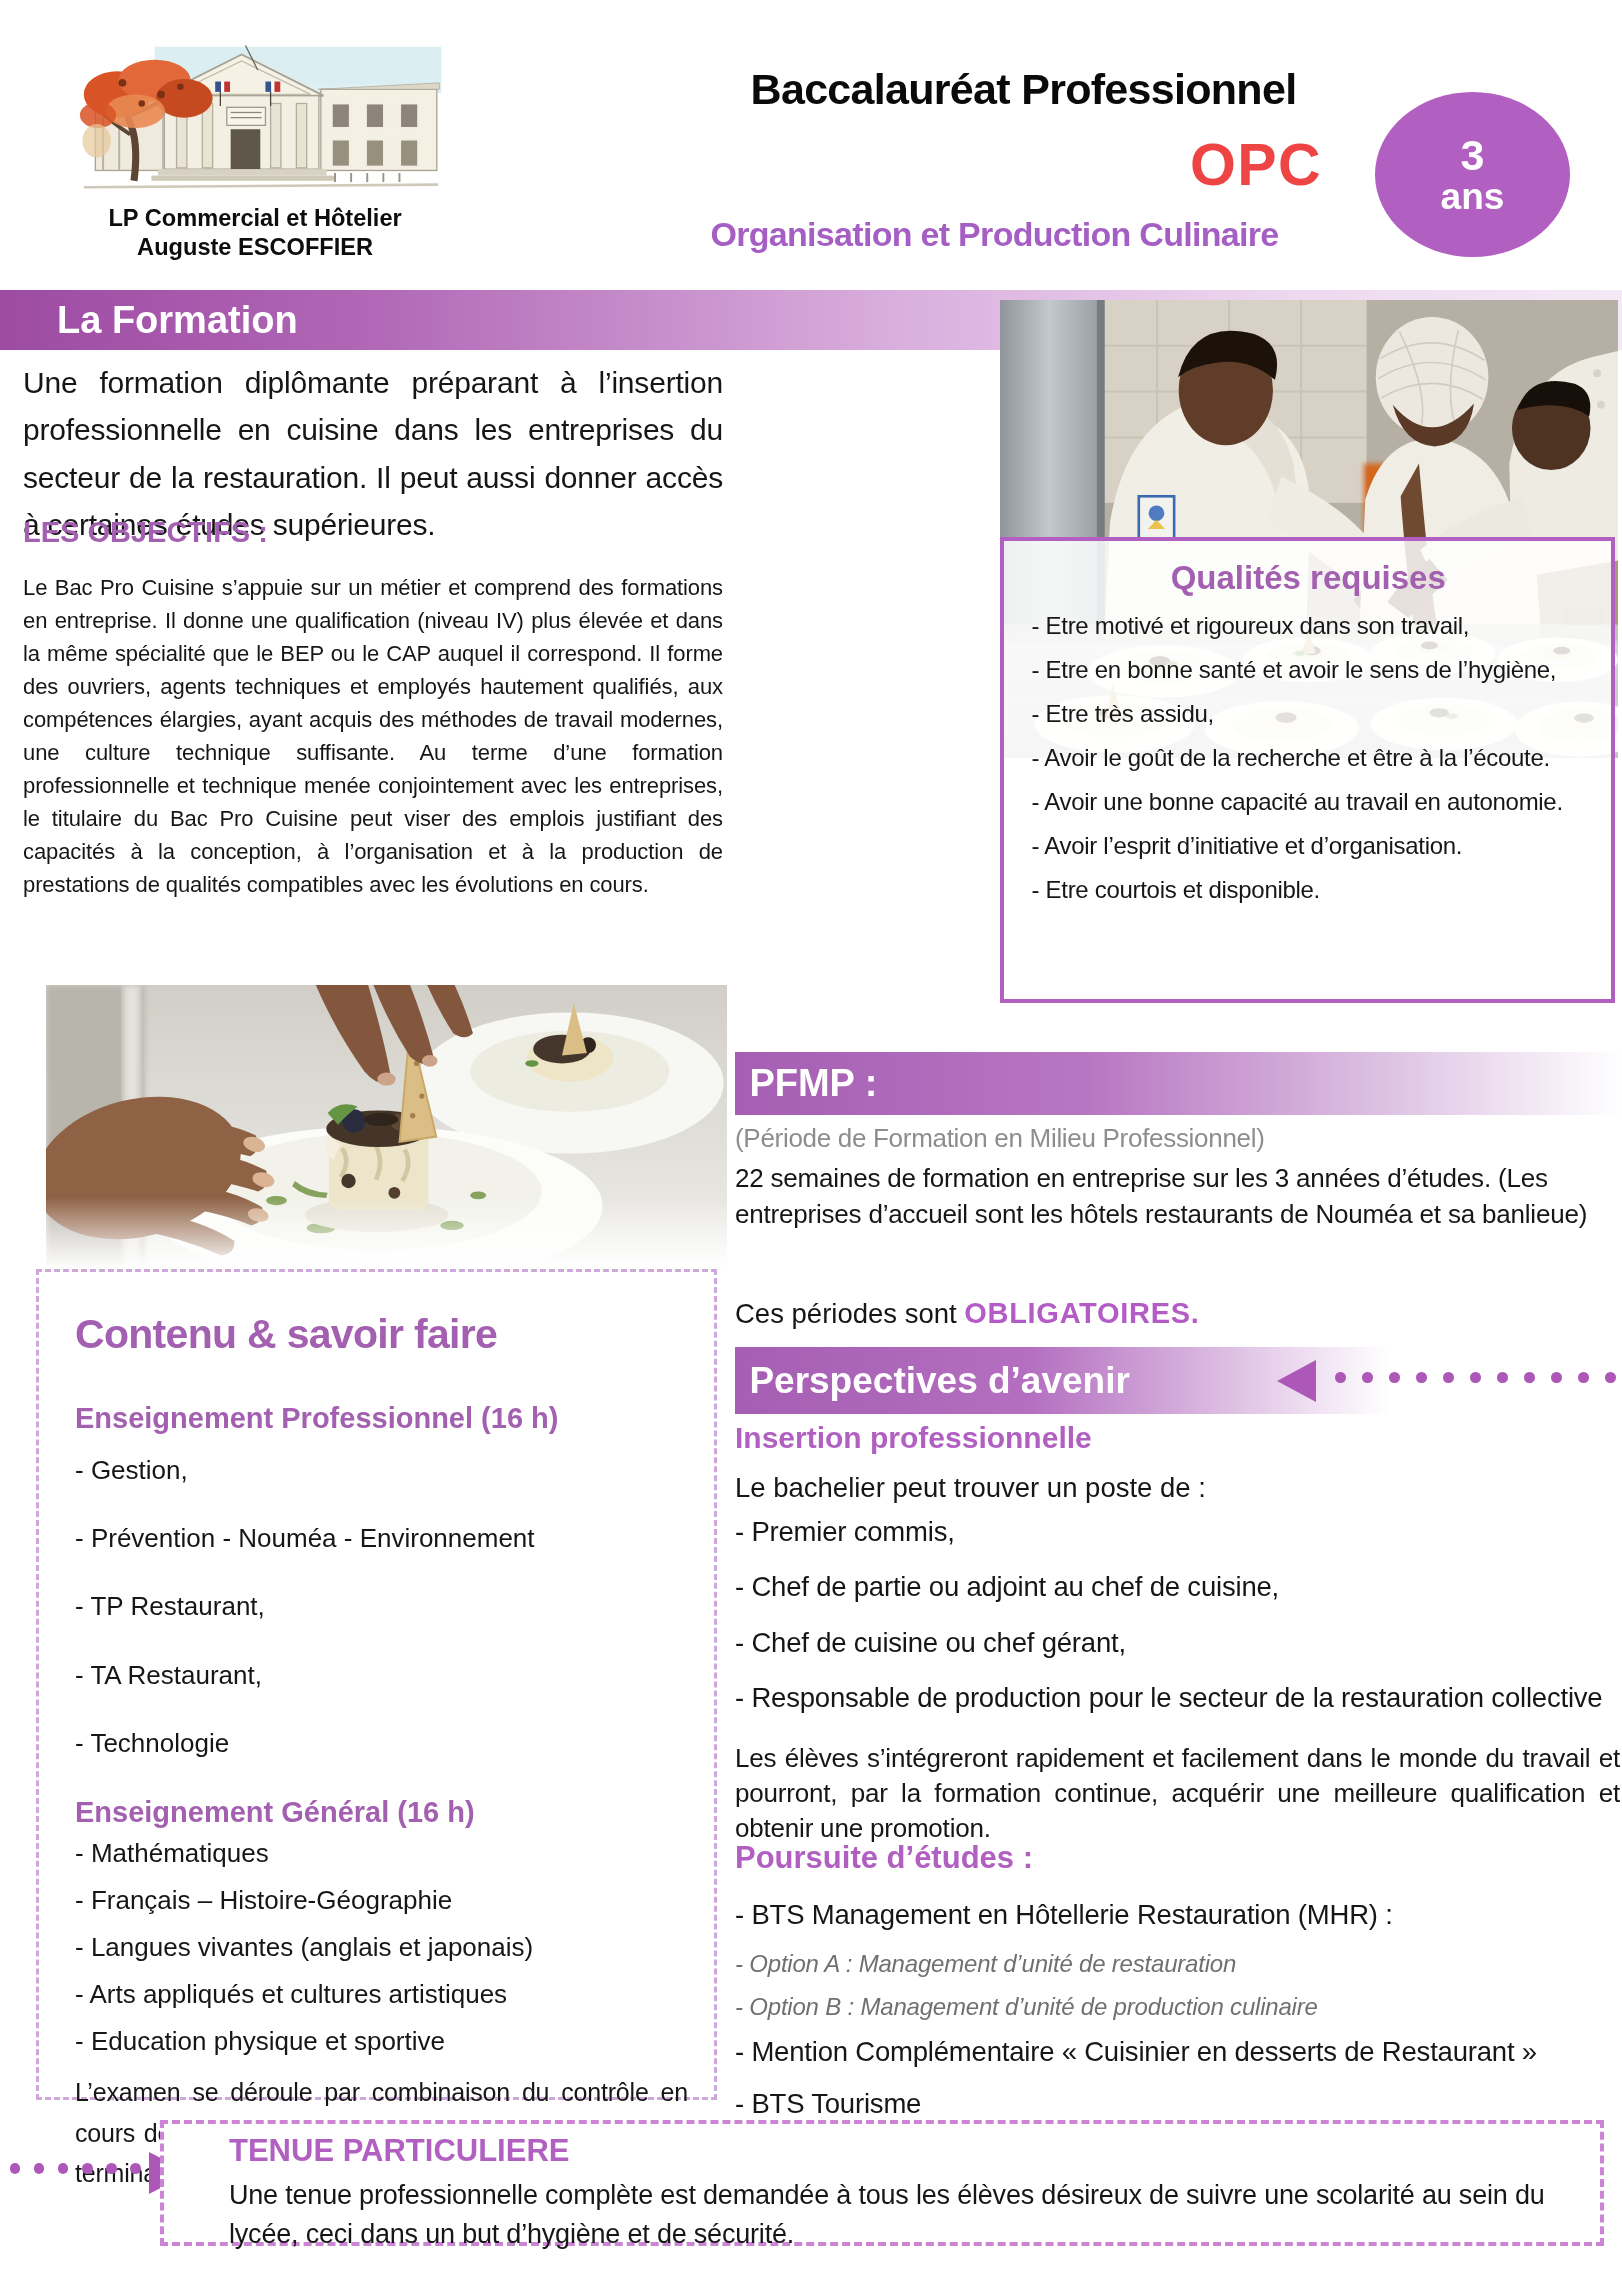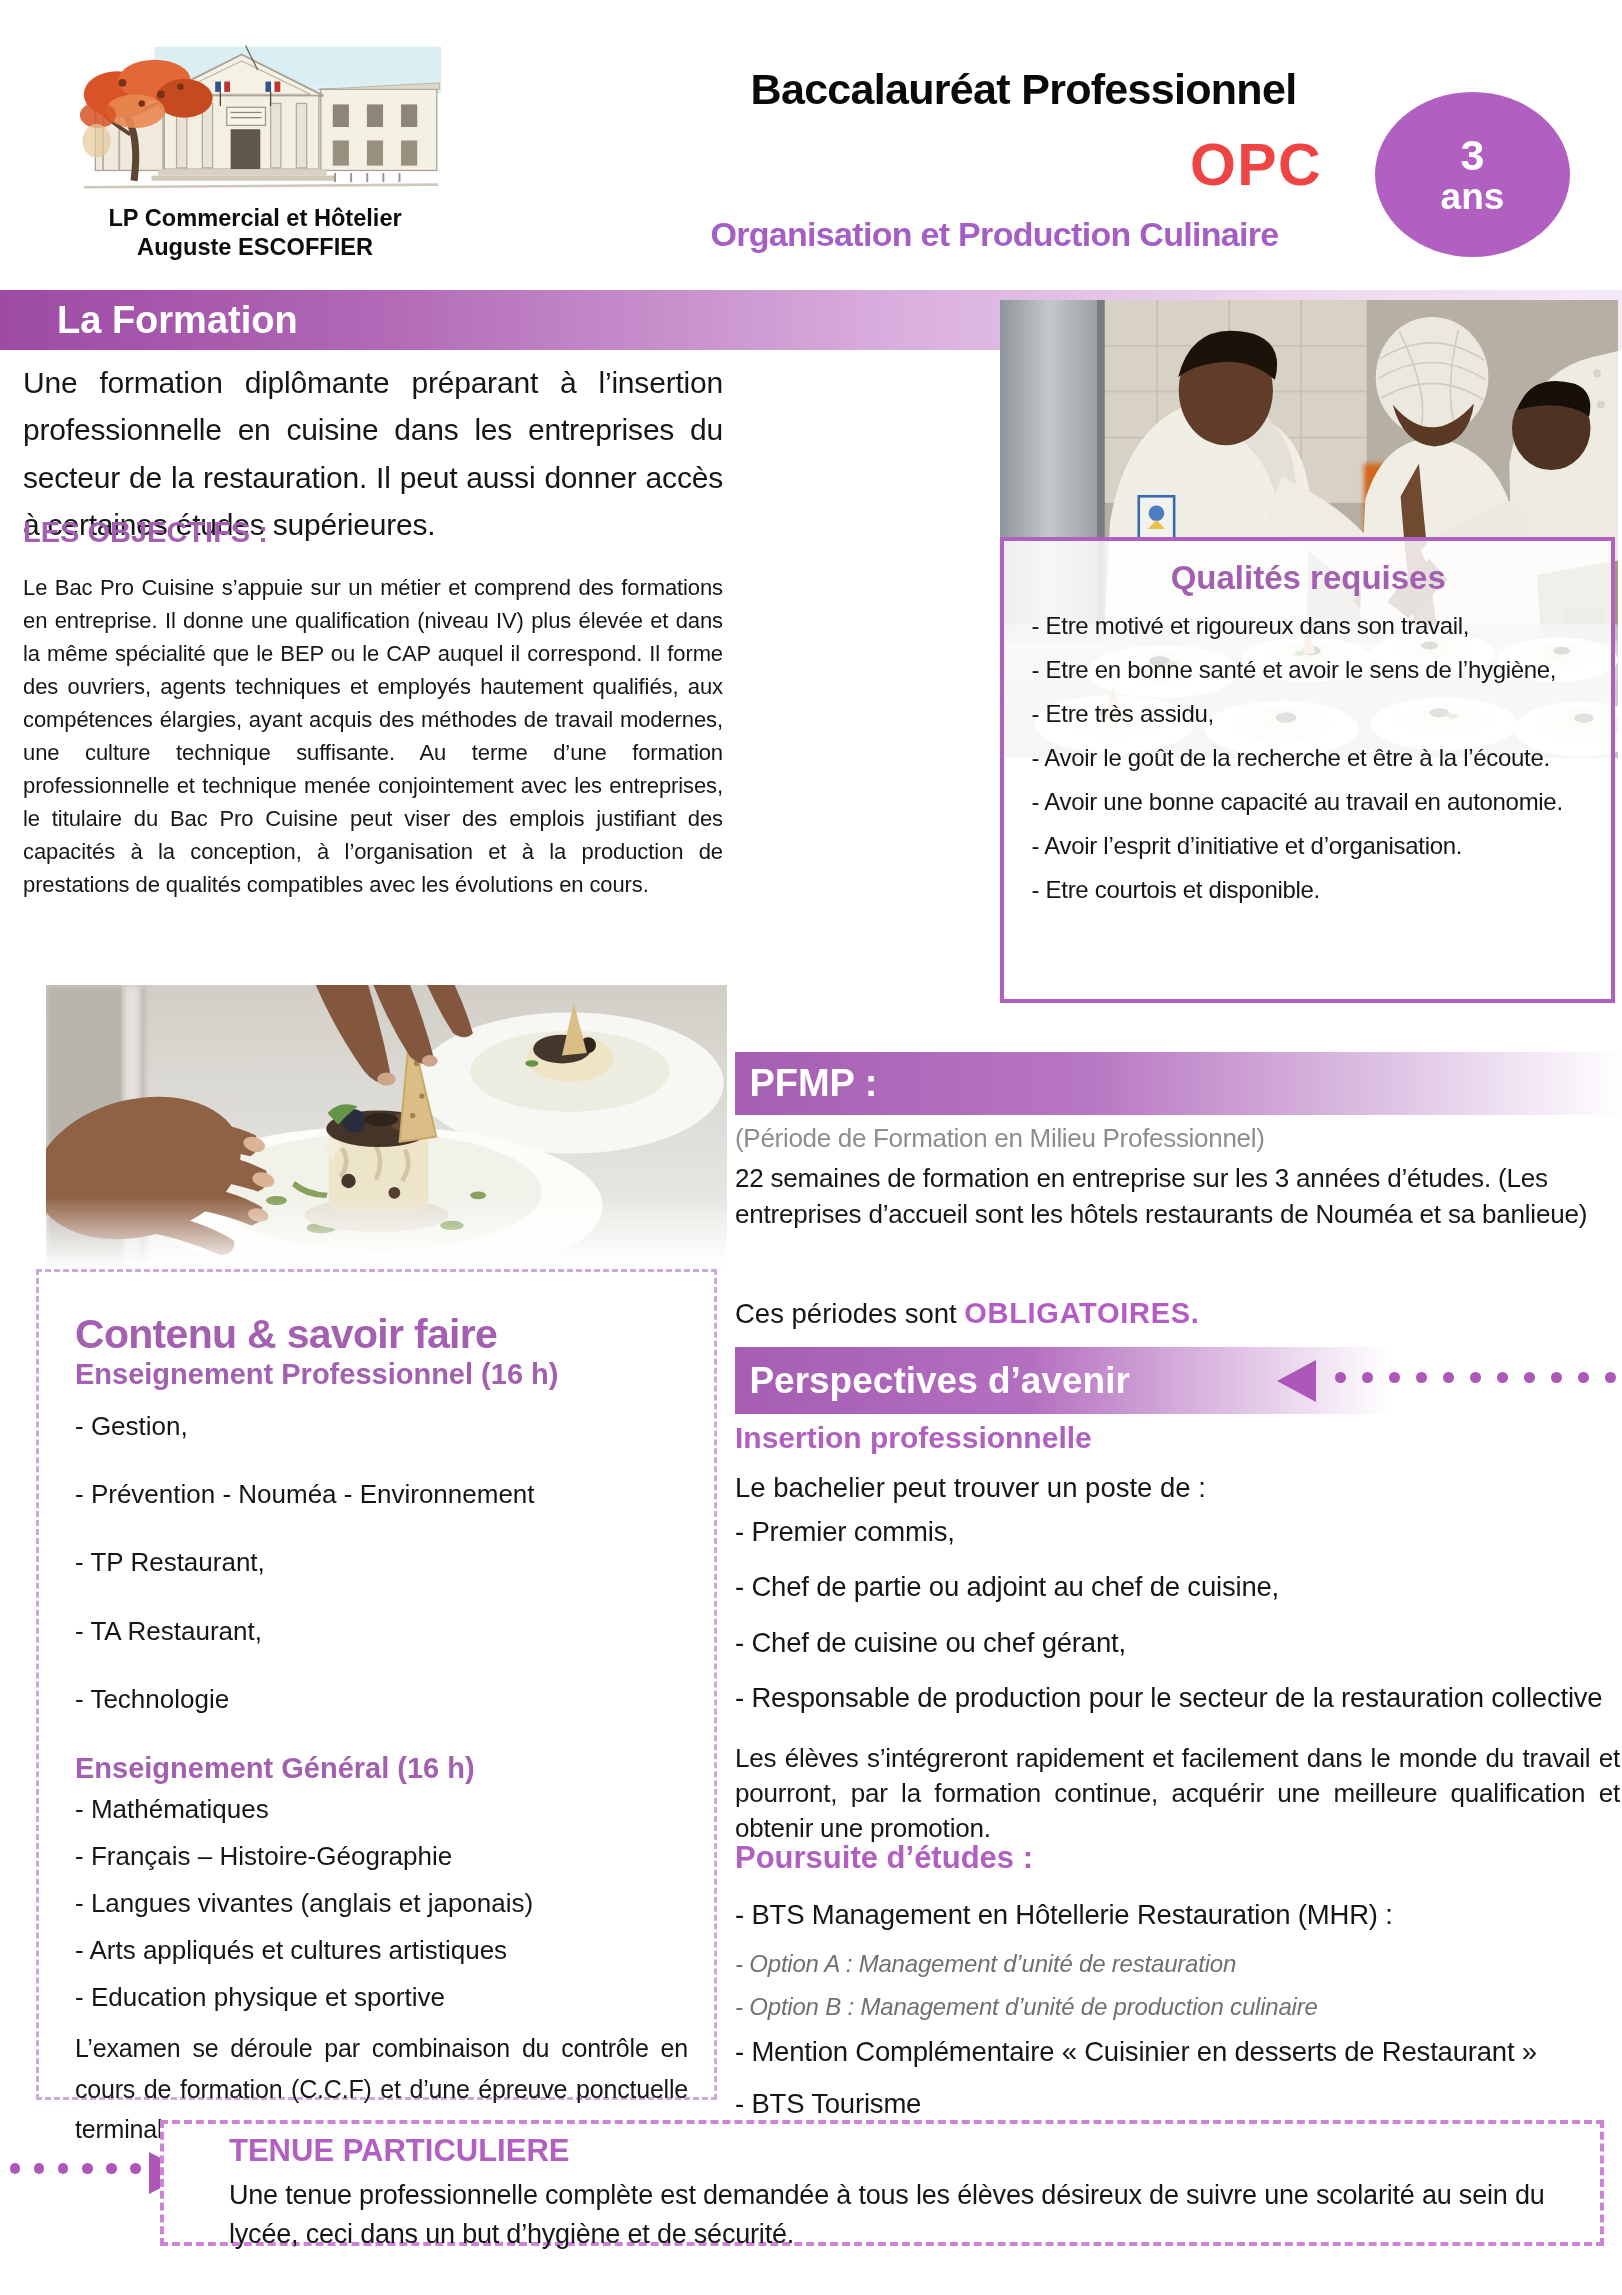--- a/index.html
+++ b/index.html
@@ -28,21 +28,21 @@
   
   .intro{left:23px;top:359px;width:700px;font-size:30px;line-height:1.58;letter-spacing:-0.2px;}
   .objectifs-h{left:23px;top:516px;font-size:29px;font-weight:bold;color:#a35fb0;}
   .objectifs-body{left:23px;top:571px;width:700px;font-size:22px;line-height:1.5;letter-spacing:-0.1px;}
   .food-photo{left:46px;top:985px;width:681px;height:294px;}
   .food-photo svg{display:block;}
   .food-fade{left:46px;top:1197px;width:681px;height:85px;background:linear-gradient(180deg,rgba(255,255,255,0),#ffffff 85%);}
   .contenu-box{left:36px;top:1269px;width:681px;height:831px;border:3.9px dashed #cfa8da;box-sizing:border-box;
                padding:16.4px 26px 0 36px;background:rgba(255,255,255,0.6);}
   .contenu-title{margin-top:23px;text-align:left;font-size:41px;font-weight:bold;color:#a35fb0;letter-spacing:-0.7px;}
-  .ens-h{font-size:29px;font-weight:bold;color:#a35fb0;}
+  .ens-h{margin-top:44px;font-size:29px;font-weight:bold;color:#a35fb0;}
   .ens-h2{margin-top:17px;font-size:29px;font-weight:bold;color:#a35fb0;}
   .pro-list{margin-top:19.6px;}
   .pro-list p{margin:0 0 37px 0;font-size:26px;line-height:1.2;}
   .gen-list{margin-top:9.2px;}
   .gen-list p{margin:0 0 15.7px 0;font-size:26px;line-height:1.2;}
   .exam-note{margin-top:5.2px;font-size:25px;line-height:1.62;letter-spacing:-0.2px;}
   
   .cooks-photo{left:1000px;top:300px;width:618px;height:458px;}
   .cooks-photo svg{display:block;}
   .qualites-box{left:1000px;top:537px;width:615px;height:466px;border:4.6px solid #b160c2;box-sizing:border-box;

